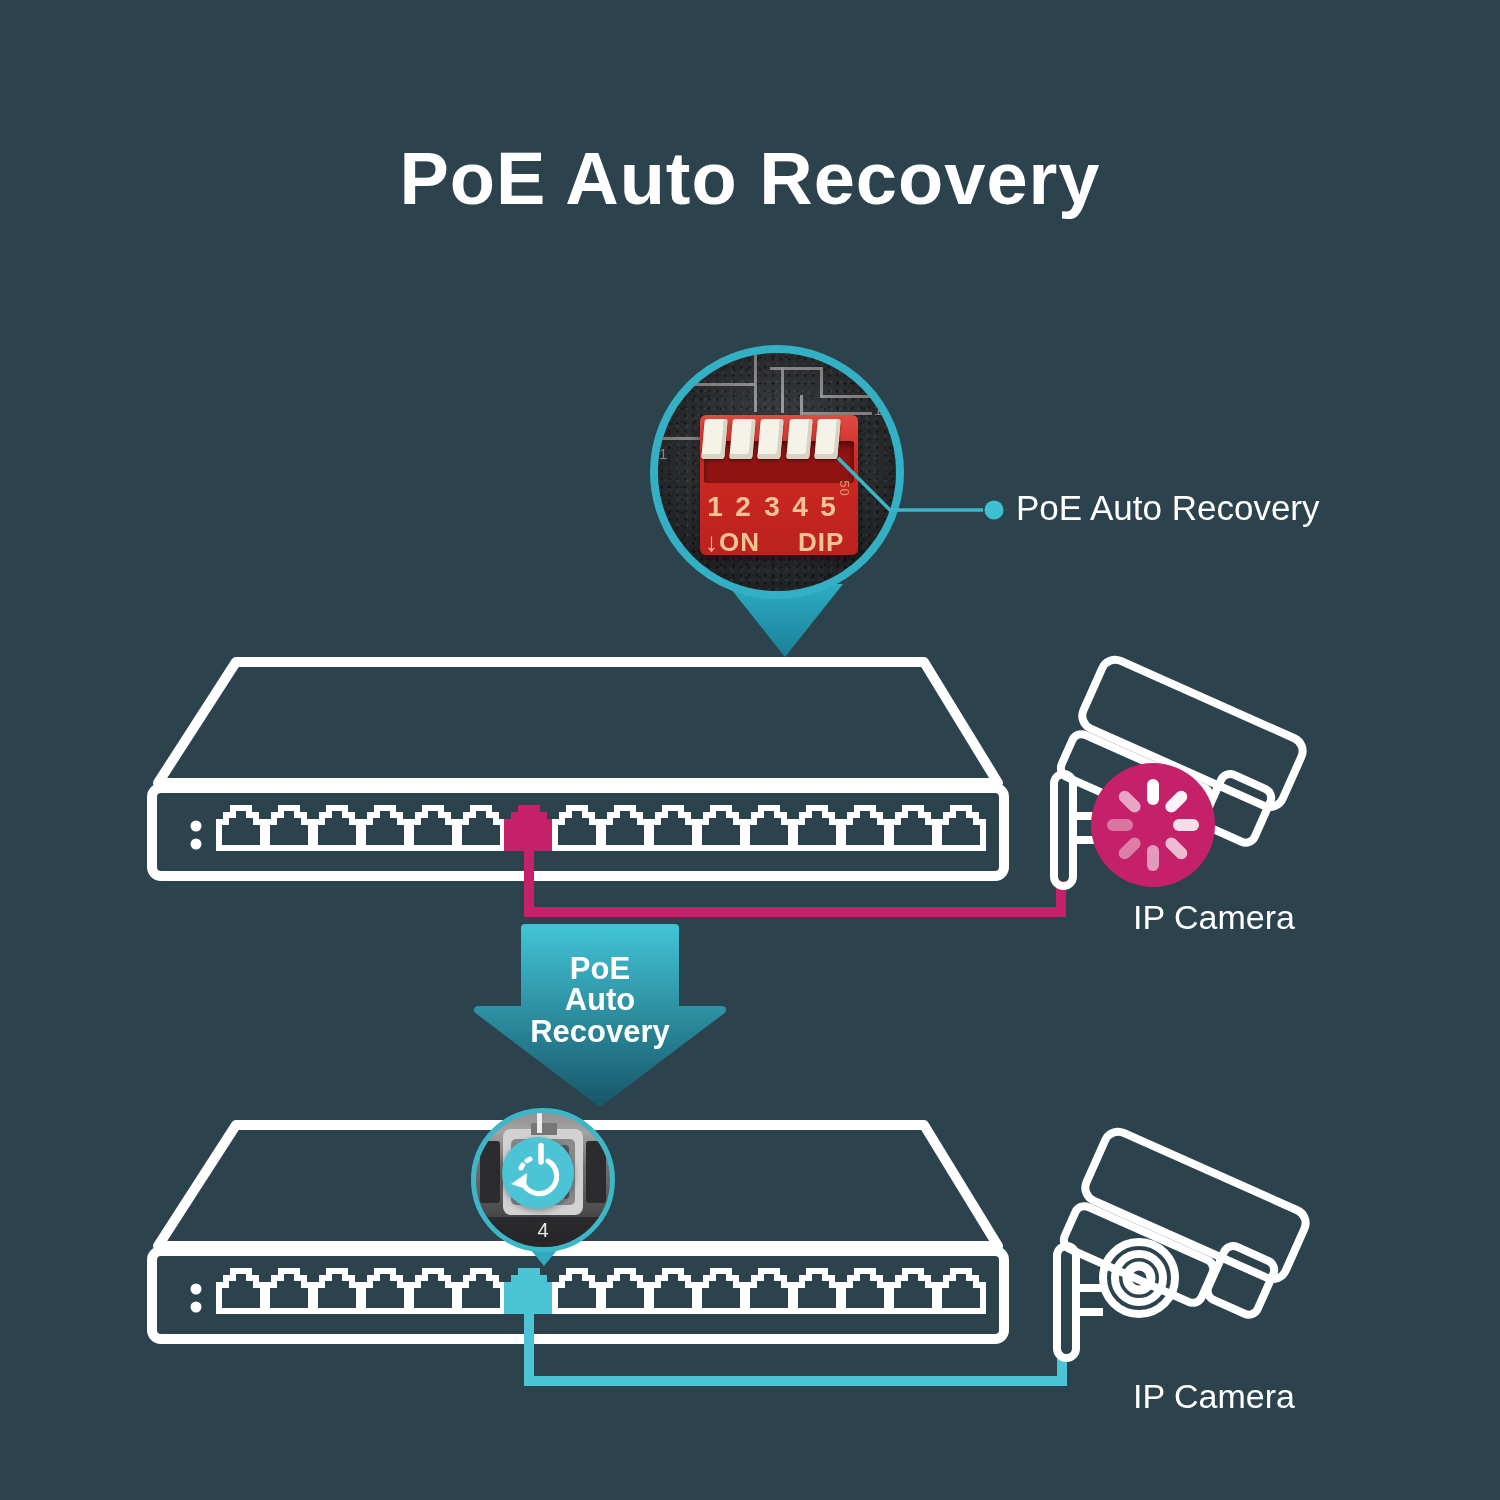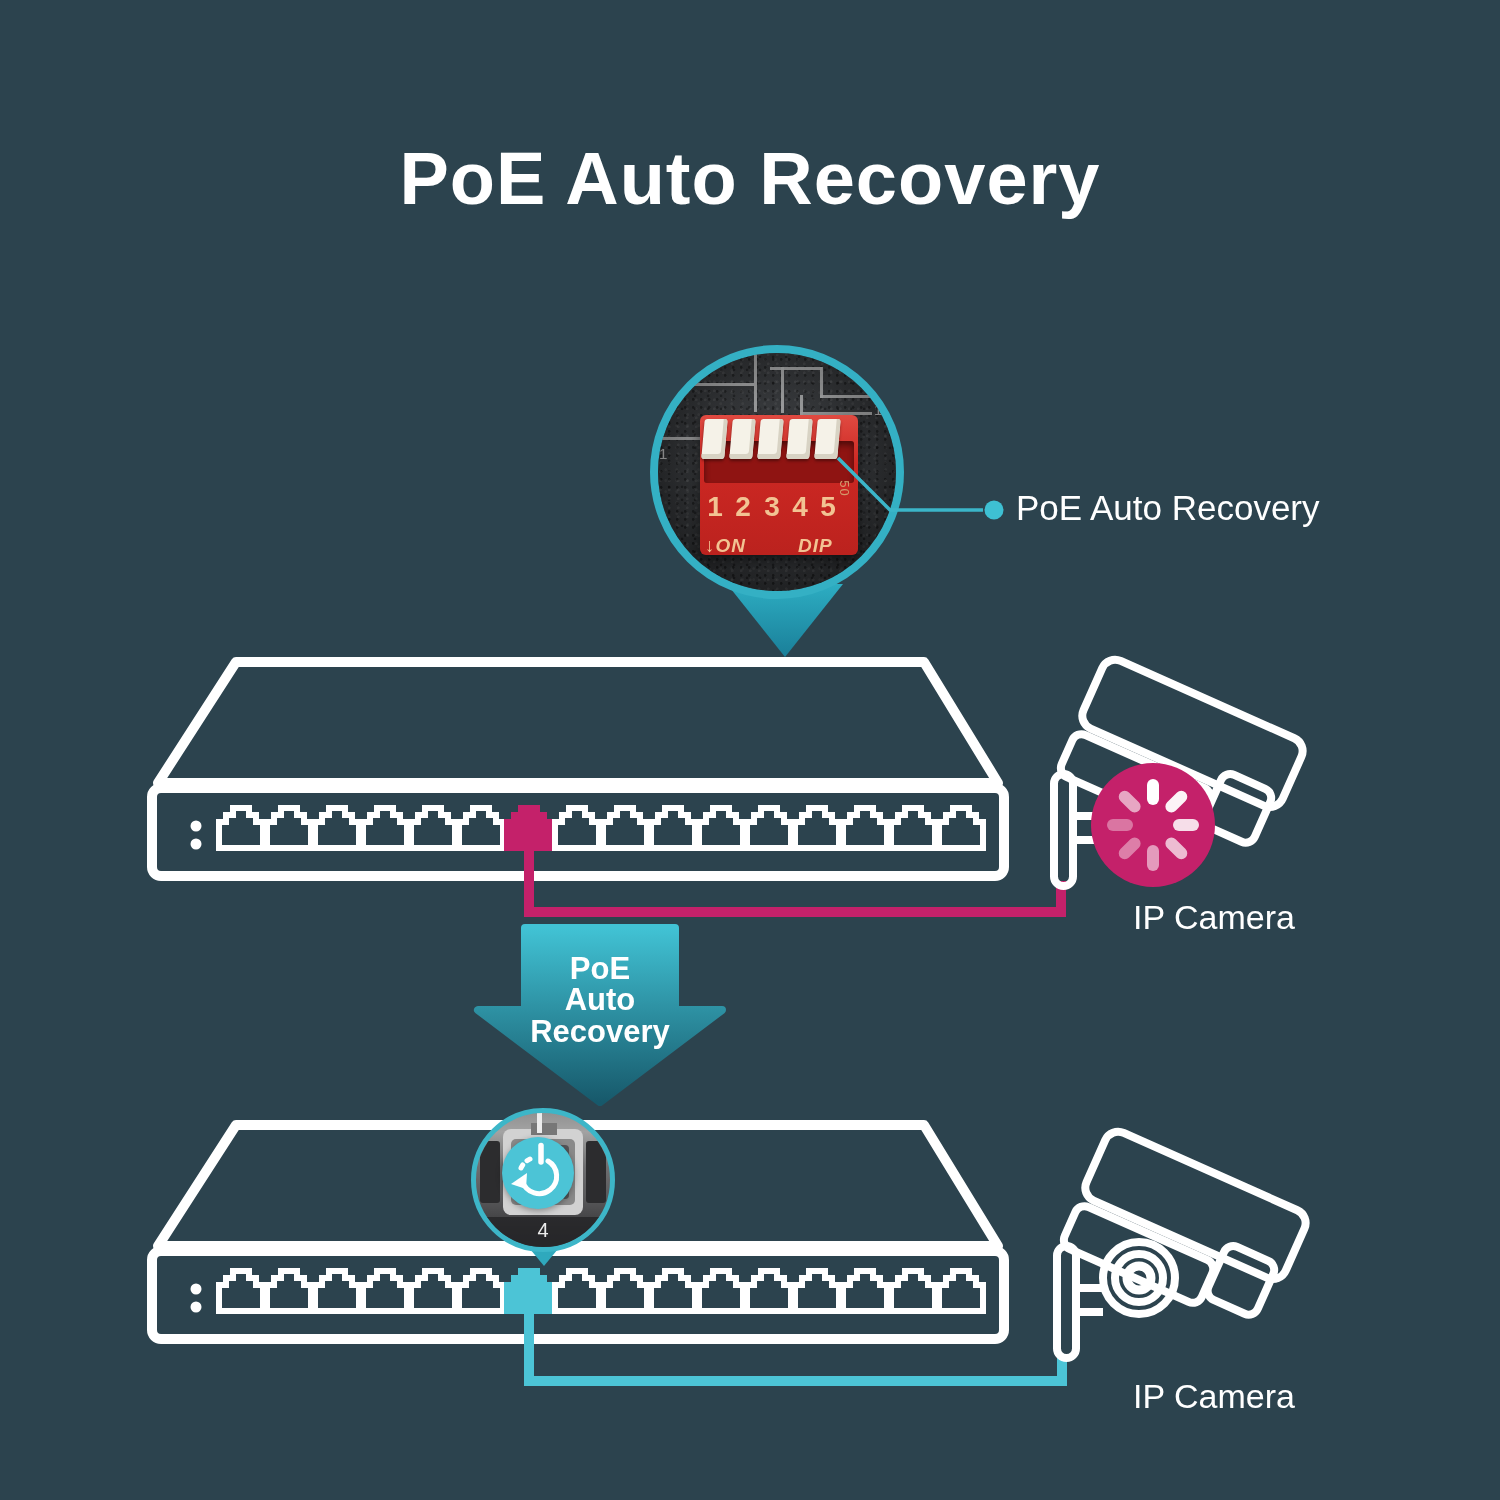--- a/index.html
+++ b/index.html
@@ -40,21 +40,21 @@
     box-shadow:0 5px 12px rgba(0,0,0,.55);
   }
   .dip-recess{left:4px;top:26px;width:150px;height:42px;background:#8f1412;border-radius:3px;
     box-shadow:inset 0 4px 6px rgba(0,0,0,.45);}
   .dip-handle{
     top:4px;width:23px;height:40px;background:#f5f2e8;border-radius:3px;
     transform:skewX(-5deg);
     box-shadow:inset -4px -5px 0 #d8d3c4, 0 2px 3px rgba(0,0,0,.4);
   }
   .dip-num{top:76px;width:24px;text-align:center;font-size:28px;font-weight:700;color:#f2c393;}
-  .dip-word{top:120px;font-size:19px;font-weight:700;color:#f2c393;letter-spacing:1px;font-style:italic;}
+  .dip-word{top:112px;font-size:26px;font-weight:700;color:#f2c393;letter-spacing:1px;}
   .dip-side{left:136px;top:66px;font-size:13px;color:#d49a6c;transform:rotate(90deg);letter-spacing:1px;}
   .pin1{
     left:727px;top:584px;width:116px;height:73px;z-index:2;
     background:linear-gradient(180deg,#2dadc2,#1a7f99);
     clip-path:polygon(0 0,100% 0,50% 100%);
   }
   
   .inset2{
     left:471px;top:1108px;width:134px;height:134px;border-radius:50%;
     border:5px solid #3db6c8;overflow:hidden;z-index:3;

